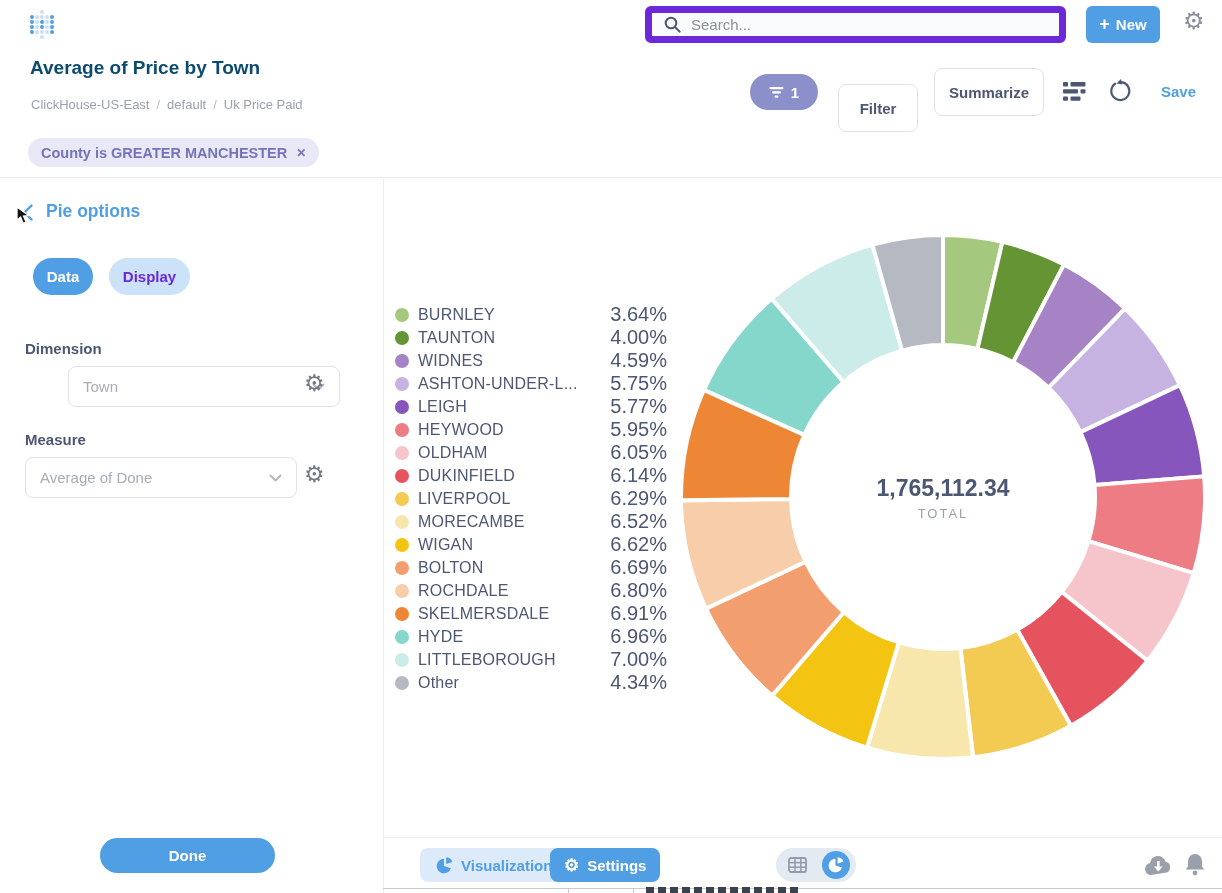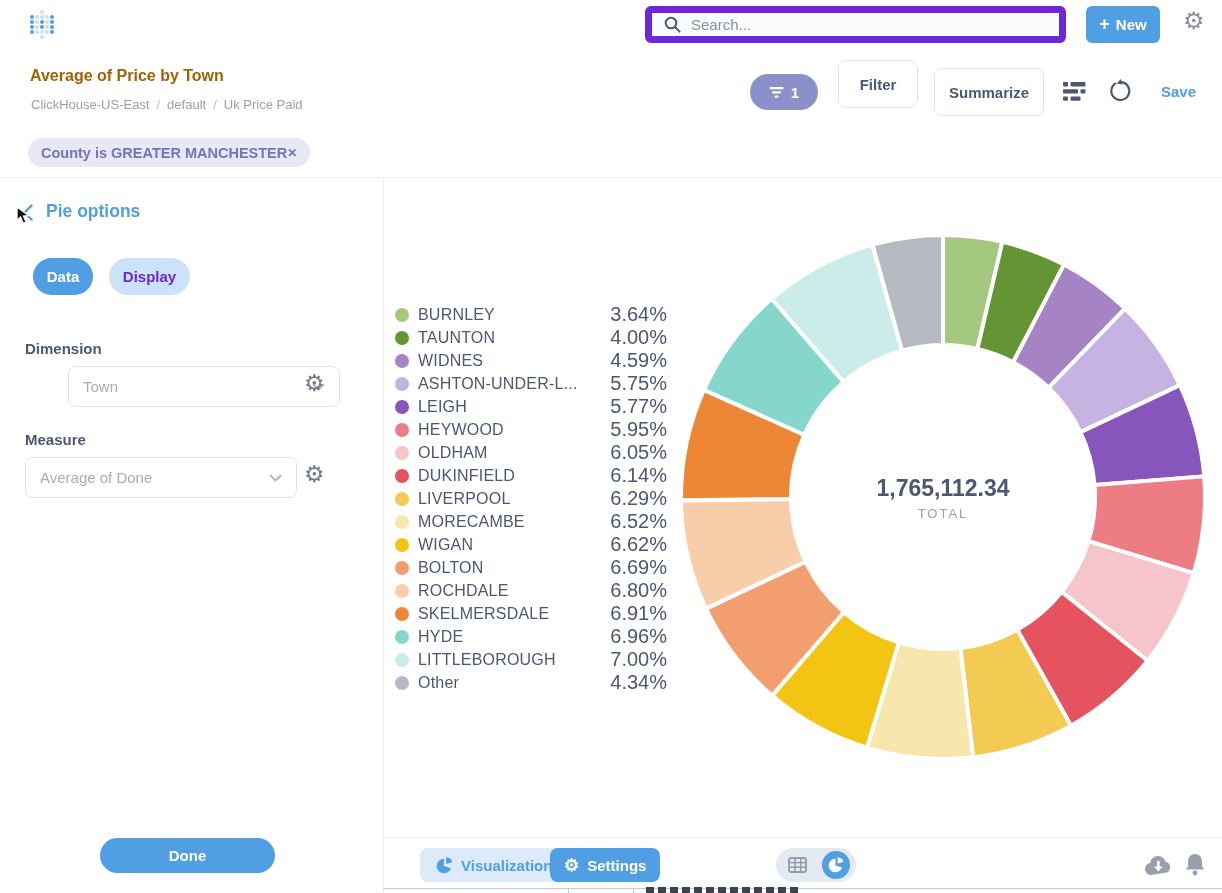--- a/index.html
+++ b/index.html
@@ -28,46 +28,46 @@
 
   .btn-new {
     left:1086px; top:6px; width:74px; height:37px; background:#509EE3; border:none;
     border-radius:6px; color:#fff; font:700 15px "Liberation Sans", sans-serif;
     display:flex; align-items:center; justify-content:center; gap:6px; cursor:pointer;
   }
   .btn-new .plus { font-size:18px; font-weight:700; line-height:1; margin-top:-2px; }
   .gear-top { left:1183px; top:9px; font-size:24px; color:#8A90A0; line-height:1; cursor:pointer; }
 
   
-  .q-title { left:30px; top:67px; font-size:16px; font-weight:700; color:#a16207; cursor:pointer; }
+  .q-title { left:30px; top:57px; font-size:19px; font-weight:700; color:#0c4a6e; cursor:pointer; }
   .breadcrumb { left:31px; top:97px; font-size:13px; color:#9AA0AB; display:flex; gap:7px; }
   .breadcrumb .bc-link { cursor:pointer; }
   .breadcrumb .bc-sep { color:#B8BDC6; }
 
   .badge-filter {
     left:750px; top:74px; width:68px; height:36px; border-radius:18px;
     background:#8C90CA; color:#fff; display:flex; align-items:center; justify-content:center;
     gap:7px; font:700 15px "Liberation Sans", sans-serif; cursor:pointer;
   }
   .btn-ghost {
     background:#fff; border:1px solid #E0E3E8; border-radius:8px;
     font:700 15px "Liberation Sans", sans-serif; color:#4C5773;
     display:flex; align-items:center; justify-content:center; cursor:pointer;
   }
-  .btn-filter { left:838px; top:60px; width:80px; height:48px; }
+  .btn-filter { left:838px; top:84px; width:80px; height:48px; }
   .btn-summarize { left:934px; top:68px; width:110px; height:48px; }
   .icon-notebook { left:1063px; top:81px; cursor:pointer; }
   .icon-history { left:1108px; top:79px; cursor:pointer; }
   .save-link { left:1161px; top:83px; font:700 15px "Liberation Sans", sans-serif; color:#509EE3; cursor:pointer; }
 
   
   .chip {
     left:28px; top:138px; height:29px; border-radius:15px; background:#E8E8F6;
     color:#7475B9; font:700 14.5px "Liberation Sans", sans-serif;
-    display:inline-flex; align-items:center; padding:0 13px; cursor:pointer;
+    display:inline-flex; align-items:center; padding:0 13px; gap:9px; cursor:pointer;
   }
   .chip .x { font-size:12px; font-weight:700; cursor:pointer; }
   .hr-top { left:0; top:177px; width:1222px; height:1px; background:#EDEDEE; }
   .v-div  { left:383px; top:178px; width:1px; height:715px; background:#EDEDEE; }
 
   
   .back-icon { left:22px; top:204px; cursor:pointer; }
   .cursor-pointer { left:13px; top:205px; pointer-events:none; z-index:9; }
   .sb-title { left:46px; top:201px; font-size:17.5px; font-weight:700; color:#509EE3; cursor:pointer; }
   .tab { border:none; border-radius:19px; font:700 15px "Liberation Sans", sans-serif; cursor:pointer; }

